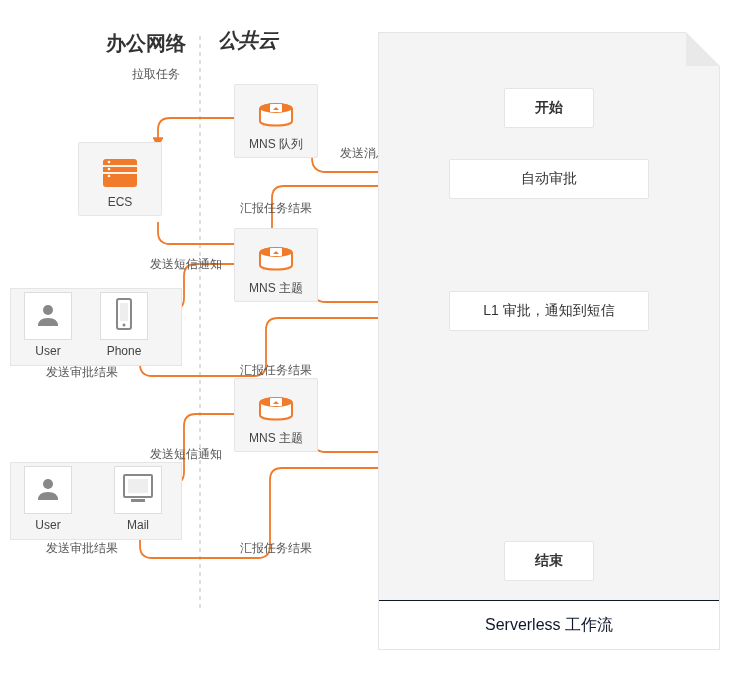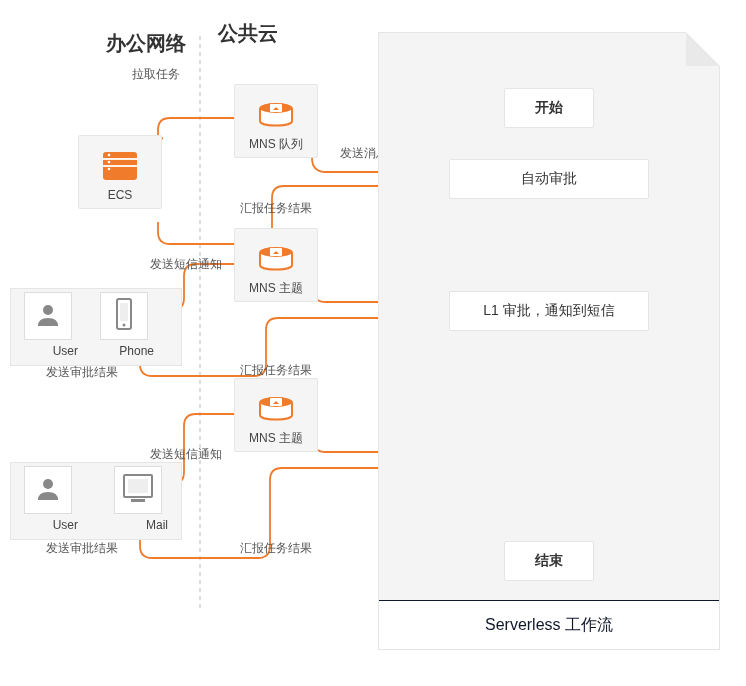--- a/index.html
+++ b/index.html
@@ -31,21 +31,21 @@
   }
   .small-label {
     position: absolute;
     font-size: 12px;
     color: #555;
     white-space: nowrap;
   }
   .icon-box {
     position: absolute;
     width: 84px;
-    text-align: right;
+    text-align: center;
     border-radius: 20px;
   }
   .icon-bg {
     width: 84px;
     height: 74px;
     background: #f5f5f5;
     border: 1px solid #e5e5e5;
     border-radius: 2px;
     display: flex;
     align-items: center;
@@ -161,35 +161,35 @@
 
     <path d="M234 414 L196 414 Q184 414 184 426 L184 472 Q184 484 172 484 L168 484" fill="none" stroke="#f07b2b" stroke-width="1.8" marker-end="url(#ah)"></path>
 
     <line x1="100" y1="492" x2="74" y2="492" stroke="#f07b2b" stroke-width="1.8" marker-end="url(#ah)"></line>
     <line x1="74" y1="506" x2="100" y2="506" stroke="#f07b2b" stroke-width="1.8" marker-end="url(#ah)"></line>
 
     <path d="M140 534 L140 546 Q140 558 152 558 L258 558 Q270 558 270 546 L270 480 Q270 468 282 468 L446 468" fill="none" stroke="#f07b2b" stroke-width="1.8" marker-end="url(#ah)"></path>
   </svg>
 
   <div class="section-title" style="left:106px; top:30px;">办公网络</div>
-  <div class="section-title" style="left:218px; top:20px;">公共云</div>
+  <div class="section-title" style="left:218px; top:27px;font-style:italic;">公共云</div>
 
   <div class="small-label" style="left:132px; top:66px;">拉取任务</div>
   <div class="small-label" style="left:340px; top:145px;">发送消息</div>
   <div class="small-label" style="left:240px; top:200px;">汇报任务结果</div>
 
   <div class="small-label" style="left:150px; top:256px;">发送短信通知</div>
   <div class="small-label" style="left:240px; top:362px;">汇报任务结果</div>
   <div class="small-label" style="left:46px; top:364px;">发送审批结果</div>
 
   <div class="small-label" style="left:150px; top:446px;">发送短信通知</div>
   <div class="small-label" style="left:240px; top:540px;">汇报任务结果</div>
   <div class="small-label" style="left:46px; top:540px;">发送审批结果</div>
 
-  <div class="icon-box" style="left:78px; top:135px; width:84px;">
+  <div class="icon-box" style="left:78px; top:142px; width:84px;">
     <div class="icon-bg">
       <div class="icon-slot">
         <svg width="46" height="38" viewBox="0 0 46 38">
           <rect x="6" y="5" width="34" height="28" rx="3" fill="#f07b2b"></rect>
           <rect x="6" y="11" width="34" height="2" fill="#fff" opacity="0.9"></rect>
           <rect x="6" y="18" width="34" height="2" fill="#fff" opacity="0.9"></rect>
           <circle cx="12" cy="8" r="1.3" fill="#fff"></circle>
           <circle cx="12" cy="15" r="1.3" fill="#fff"></circle>
           <circle cx="12" cy="22" r="1.3" fill="#fff"></circle>
         </svg>

